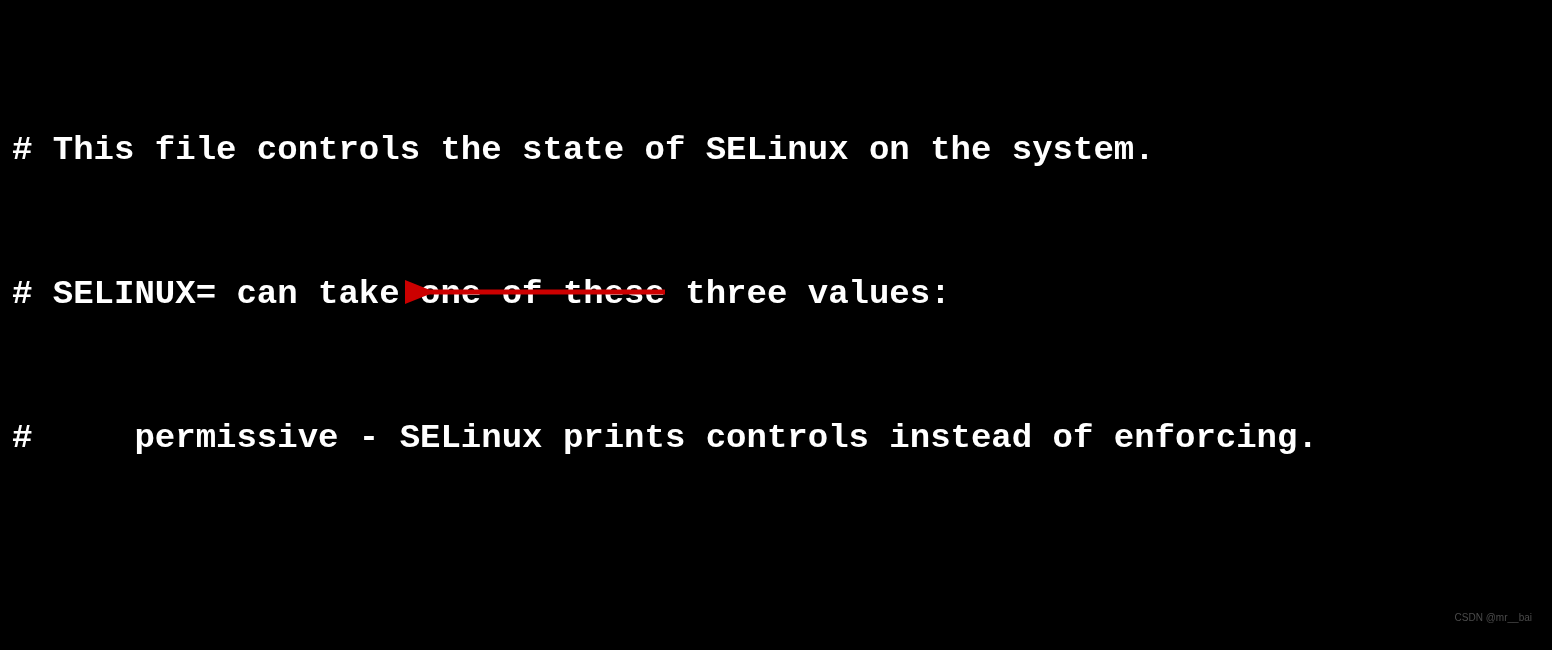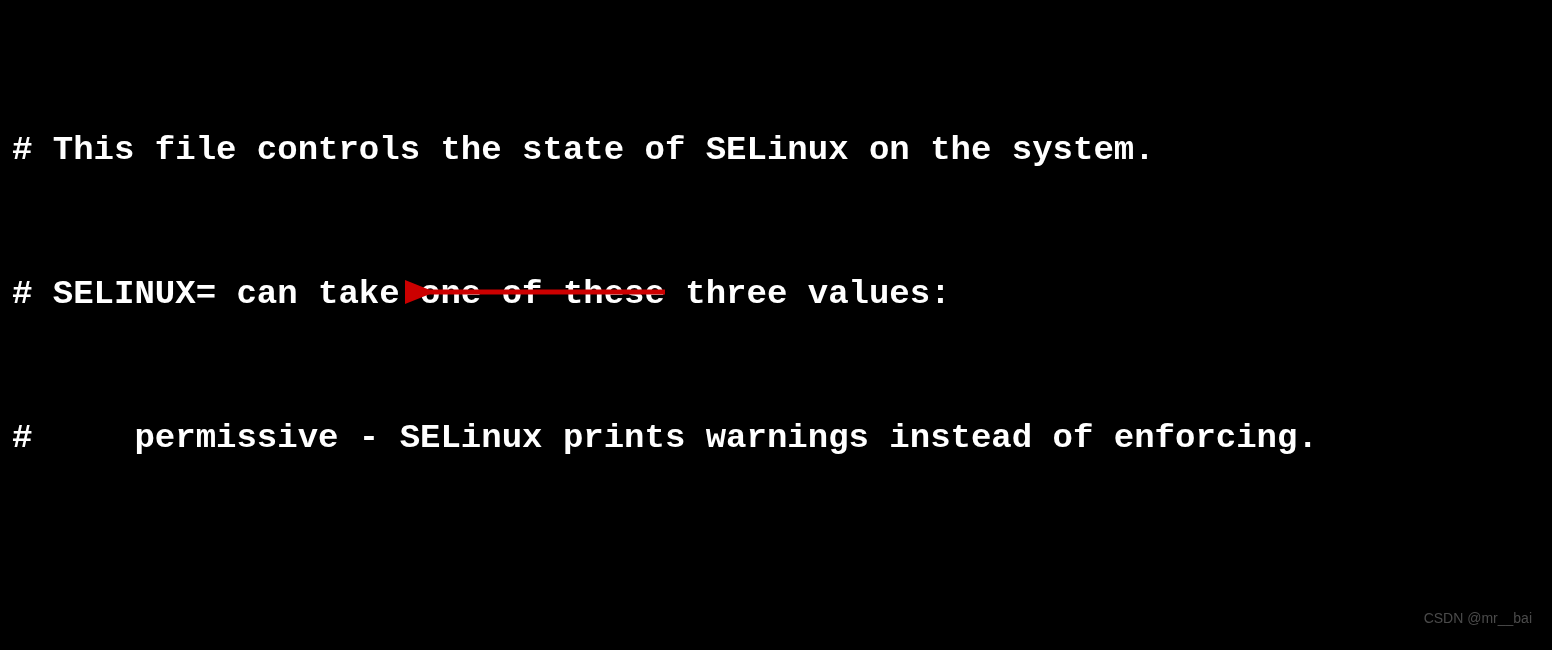--- a/index.html
+++ b/index.html
@@ -27,32 +27,32 @@
   .arrow {
     position: absolute;
     pointer-events: none;
   }
   .watermark {
     position: absolute;
     right: 20px;
     bottom: 8px;
     color: #6b6b6b;
     font-family: "Microsoft YaHei", Arial, sans-serif;
-    font-size: 14px;
+    font-size: 10px;
     font-weight: normal;
     opacity: 0.7;
   }
 </style>
 </head>
 <body>
 
 <div class="terminal">
   <span class="line"># This file controls the state of SELinux on the system.</span>
   <span class="line"># SELINUX= can take one of these three values:</span>
-  <span class="line">#     permissive - SELinux prints warnings instead of enforcing.</span>
+  <span class="line">#     permissive - SELinux prints controls instead of enforcing.</span>
   
   
   
   
   
   
   
   
 
   <svg class="arrow" style="left:405px; top:272px;" width="280" height="40" viewBox="0 0 280 40">

